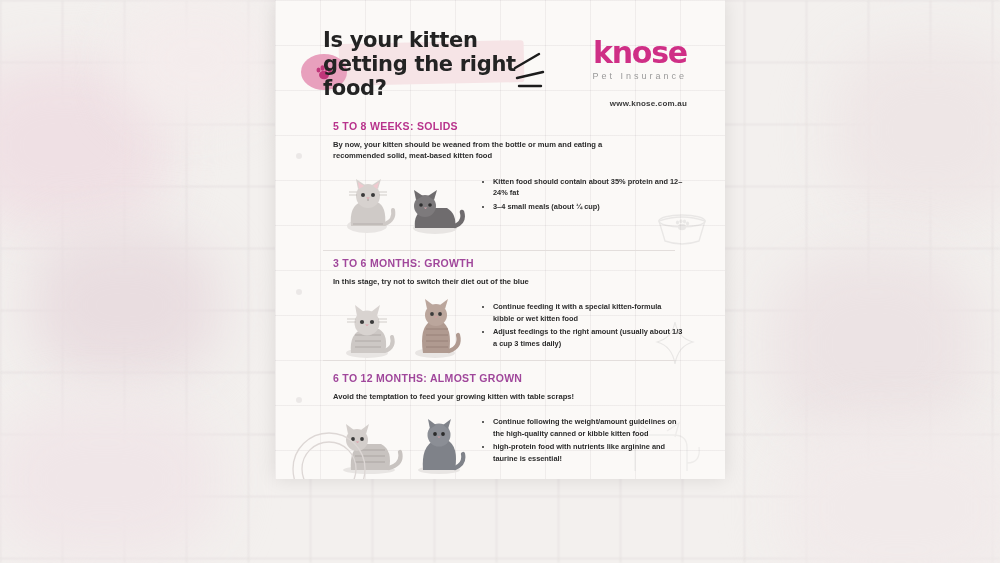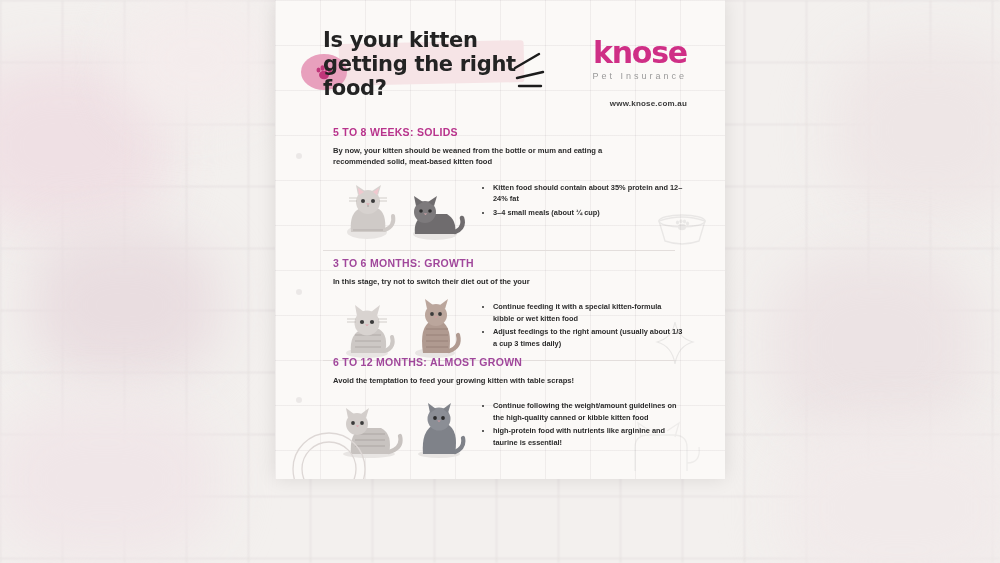--- a/index.html
+++ b/index.html
@@ -306,21 +306,21 @@
       <svg width="12" height="12" viewBox="0 0 12 12" aria-hidden="true">
           <circle cx="6" cy="6" r="3" fill="#c9c3c3"></circle>
         </svg>
     </div>
     <div class="deco dot-left" style="top:392px;">
       <svg width="12" height="12" viewBox="0 0 12 12" aria-hidden="true">
           <circle cx="6" cy="6" r="3" fill="#c9c3c3"></circle>
         </svg>
     </div>
 
-    <div class="section" style="top:126px;">
+    <div class="section" style="top:120px;">
       <div class="sec-heading">5 TO 8 WEEKS: SOLIDS</div>
       <div class="sec-sub">By now, your kitten should be weaned from the bottle or mum and eating a recommended solid, meat-based kitten food</div>
       <div class="sec-body">
         <div class="cats">
           <svg class="cat-svg" style="left:4px;" width="62" height="58" viewBox="0 0 62 58" aria-hidden="true">
             <ellipse cx="30" cy="50" rx="20" ry="7" fill="#e8e5e3"></ellipse>
             <path d="M14 50 Q12 30 24 26 L40 26 Q50 30 48 50 Z" fill="#cfcac7"></path>
             <path d="M16 48 L46 48" stroke="#b3adaa" stroke-width="1"></path>
             <circle cx="31" cy="20" r="12" fill="#d7d2cf"></circle>
             <path d="M21 13 L19 3 L28 9 Z" fill="#d7d2cf"></path>
@@ -350,21 +350,21 @@
           <li>Kitten food should contain about 35% protein and 12–24% fat</li>
           <li>3–4 small meals (about ¼ cup)</li>
         </ul>
       </div>
     </div>
 
     <div class="divider" style="top:250px;"></div>
 
     <div class="section" style="top:257px;">
       <div class="sec-heading alt">3 TO 6 MONTHS: GROWTH</div>
-      <div class="sec-sub">In this stage, try not to switch their diet out of the your</div>
+      <div class="sec-sub">In this stage, try not to switch their diet out of the blue</div>
       <div class="sec-body">
         <div class="cats">
           <svg class="cat-svg" style="left:4px;" width="62" height="58" viewBox="0 0 62 58" aria-hidden="true">
             <ellipse cx="30" cy="52" rx="21" ry="5" fill="#e8e5e3"></ellipse>
             <path d="M14 52 Q12 32 26 28 L42 28 Q52 34 48 52 Z" fill="#cdc8c5"></path>
             <path d="M18 34 h26 M18 40 h26 M18 46 h26" stroke="#b0aaa7" stroke-width="1"></path>
             <circle cx="30" cy="22" r="12.5" fill="#d8d3d0"></circle>
             <path d="M20 15 L18 4 L27 11 Z" fill="#d8d3d0"></path>
             <path d="M40 15 L43 4 L34 11 Z" fill="#d8d3d0"></path>
             <circle cx="25" cy="21" r="2.1" fill="#3b3b3b"></circle>
@@ -388,21 +388,21 @@
         </div>
         <ul class="bullets">
           <li>Continue feeding it with a special kitten-formula kibble or wet kitten food</li>
           <li>Adjust feedings to the right amount (usually about 1/3 a cup 3 times daily)</li>
         </ul>
       </div>
     </div>
 
     <div class="divider" style="top:360px;"></div>
 
-    <div class="section" style="top:356px;">
+    <div class="section" style="top:372px;">
       <div class="sec-heading alt">6 TO 12 MONTHS: ALMOST GROWN</div>
       <div class="sec-sub">Avoid the temptation to feed your growing kitten with table scraps!</div>
       <div class="sec-body">
         <div class="cats">
           <svg class="cat-svg" style="left:2px;" width="70" height="52" viewBox="0 0 70 52" aria-hidden="true">
             <ellipse cx="34" cy="48" rx="26" ry="4" fill="#e8e5e3"></ellipse>
             <path d="M16 48 Q14 26 28 22 L46 22 Q58 28 54 48 Z" fill="#c8c3c0"></path>
             <path d="M20 28 h30 M20 34 h30 M20 40 h30" stroke="#aca6a3" stroke-width="1"></path>
             <circle cx="22" cy="18" r="11" fill="#d3cecb"></circle>
             <path d="M13 12 L11 2 L19 8 Z" fill="#d3cecb"></path>

